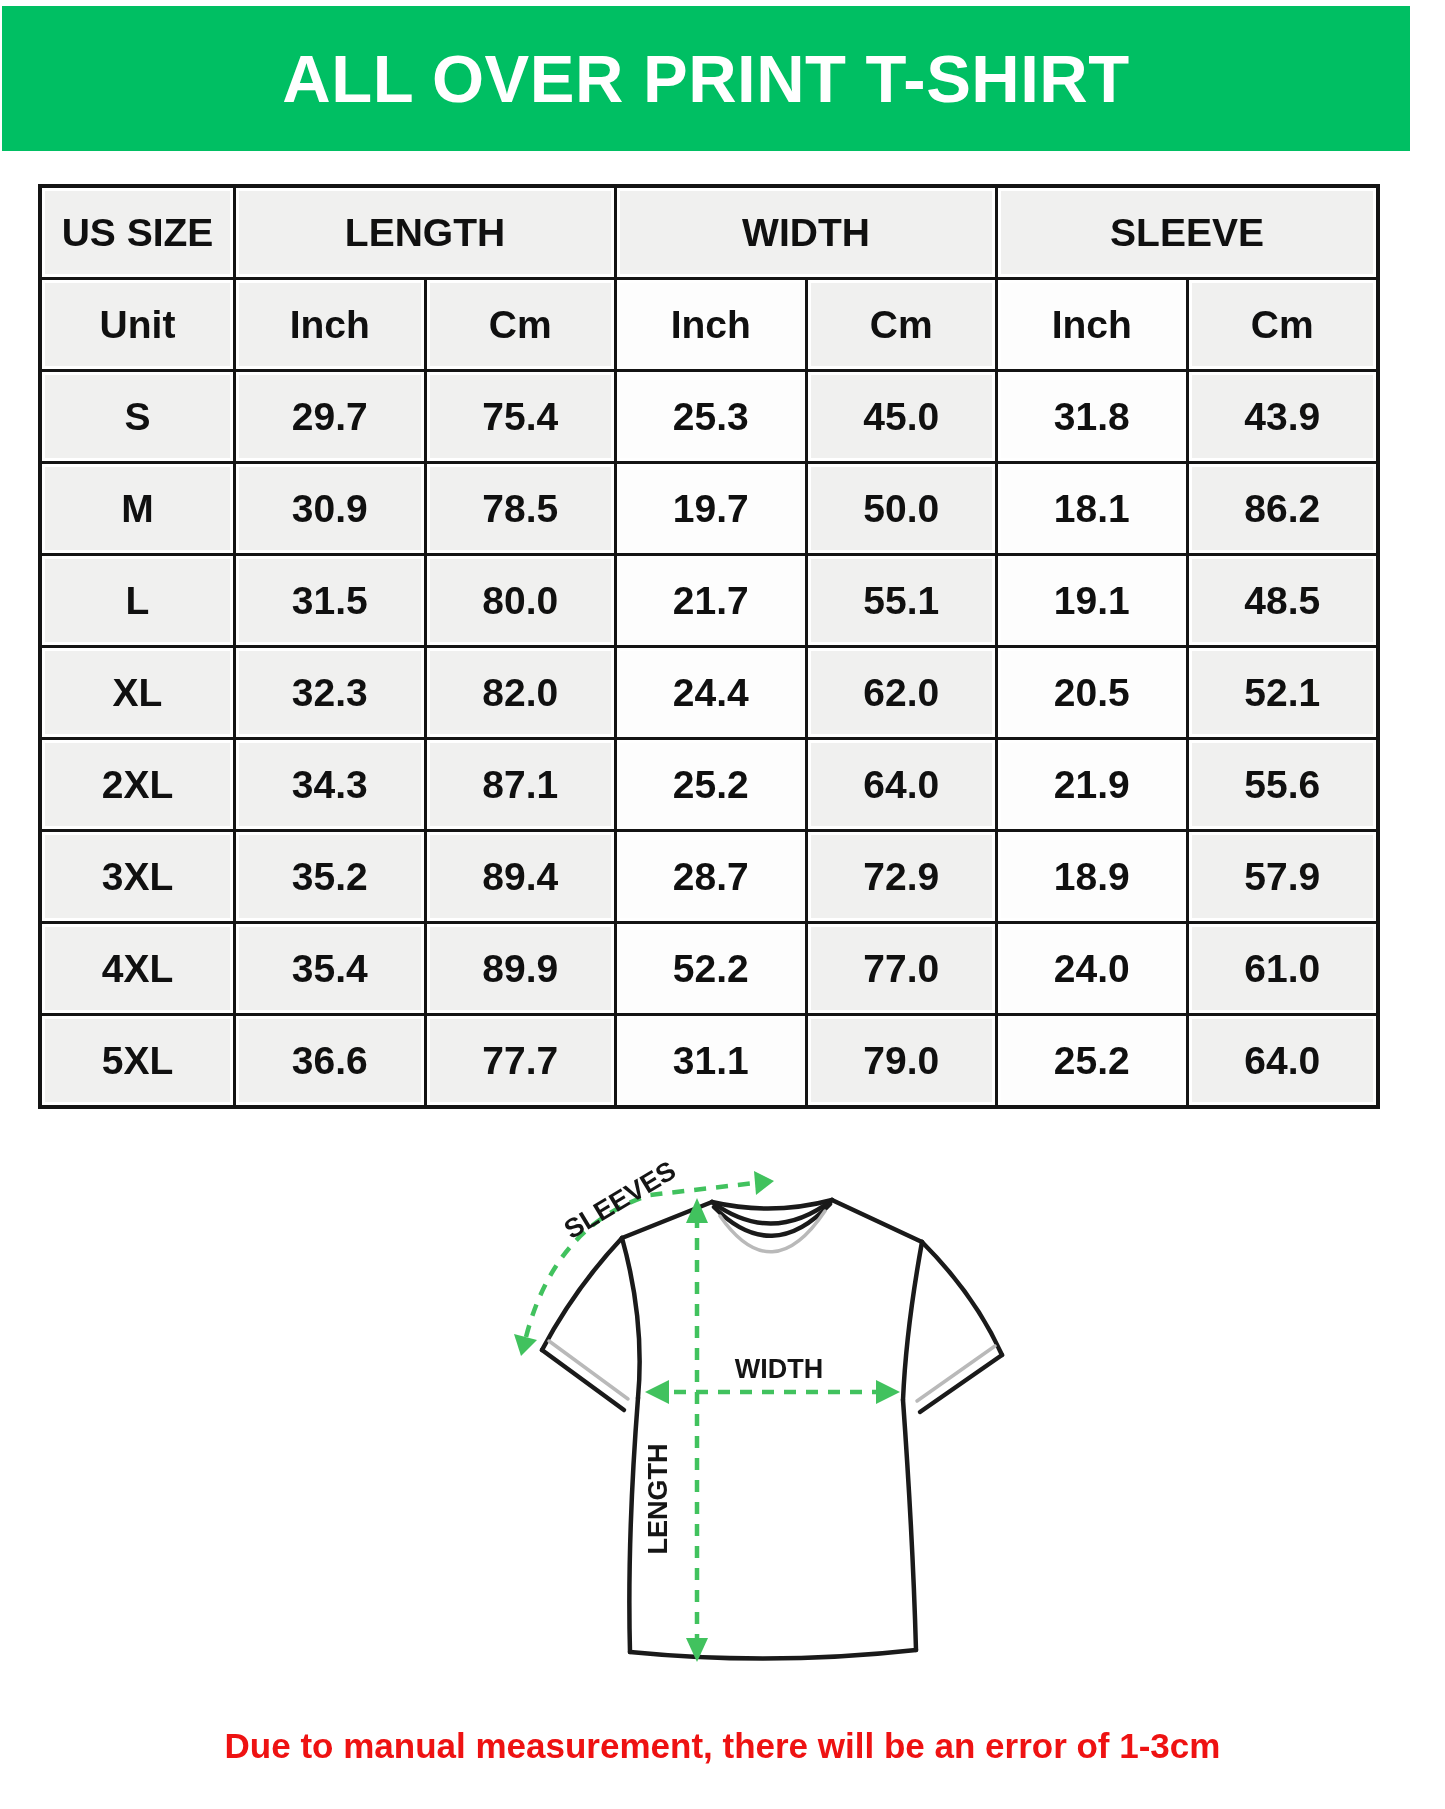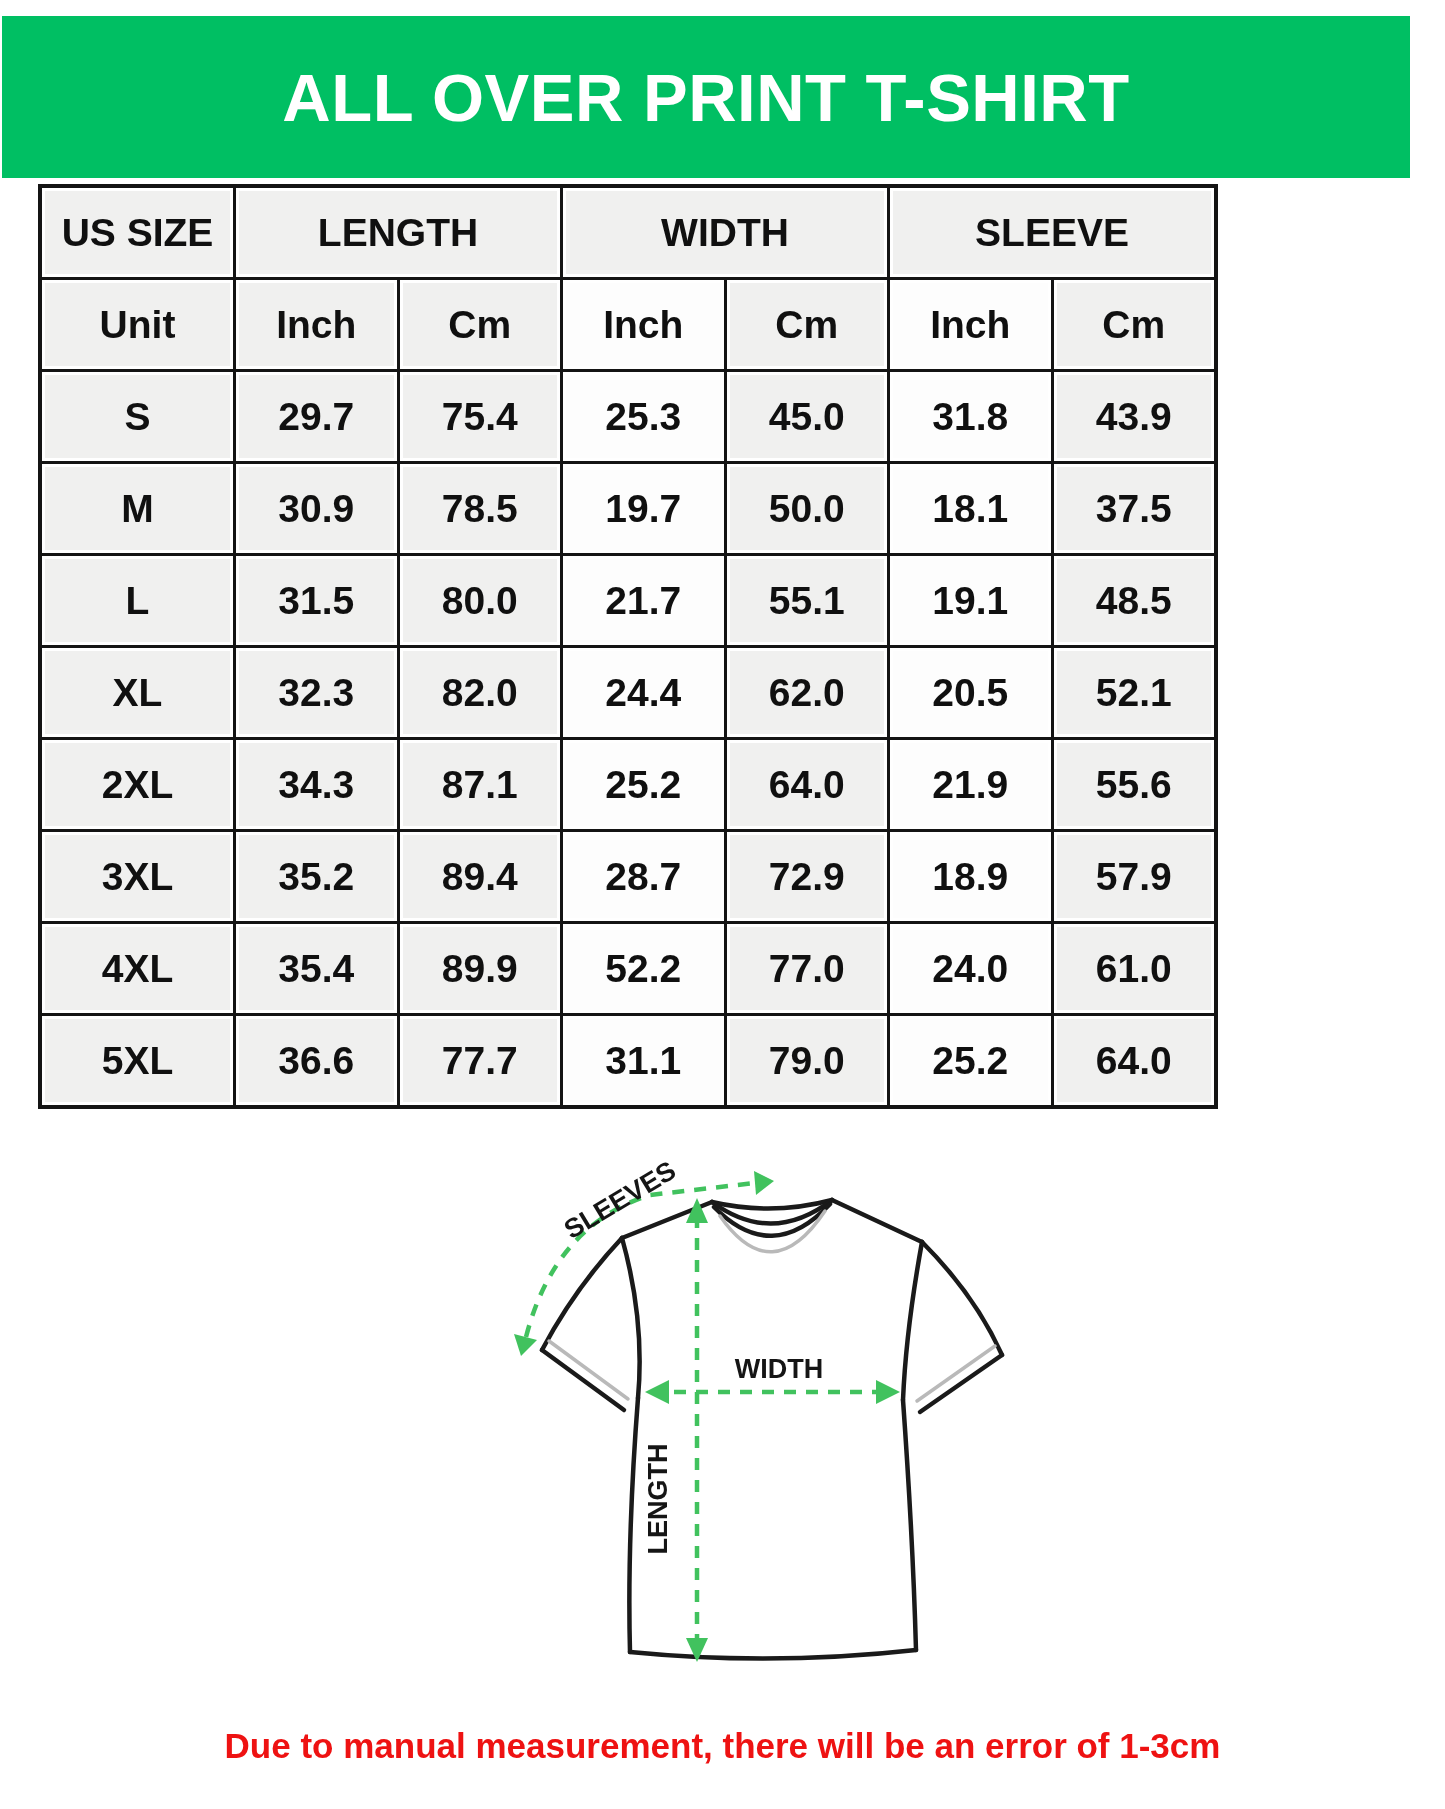--- a/index.html
+++ b/index.html
@@ -2,29 +2,29 @@
 <html><head>
 <meta charset="utf-8">
 <style>
   html,body{margin:0;padding:0;}
   body{
     width:1445px;height:1809px;position:relative;background:#ffffff;
     font-family:"Liberation Sans","DejaVu Sans",sans-serif;overflow:hidden;
   }
   
   .banner{
-    position:absolute;left:2px;top:16px;width:1408px;height:162px;
+    position:absolute;left:2px;top:6px;width:1408px;height:145px;
     background:#00bf63;display:flex;align-items:center;justify-content:center;
   }
   .banner-title{
     color:#ffffff;font-size:67px;font-weight:bold;letter-spacing:0.5px;white-space:nowrap;
   }
   
   .chart{
-    position:absolute;left:38px;top:184px;width:1180px;height:925px;
+    position:absolute;left:38px;top:184px;width:1342px;height:925px;
     box-sizing:border-box;background:#141414;border:4px solid #141414;
     display:grid;grid-template-columns:191px repeat(6,1fr);
     grid-template-rows:repeat(10,1fr);gap:3px;
   }
   .trow{display:contents;}
   .cell{
     background:#f0f0ef;border:3px solid #ffffff;box-sizing:border-box;
     display:flex;align-items:center;justify-content:center;
     font-weight:bold;font-size:39px;color:#101010;white-space:nowrap;
   }
@@ -78,21 +78,21 @@
     <div class="cell">43.9</div>
   </div>
 
   <div class="trow">
     <div class="cell">M</div>
     <div class="cell">30.9</div>
     <div class="cell">78.5</div>
     <div class="cell white">19.7</div>
     <div class="cell">50.0</div>
     <div class="cell white">18.1</div>
-    <div class="cell">37.5</div>
+    <div class="cell">86.2</div>
   </div>
 
   <div class="trow">
     <div class="cell">L</div>
     <div class="cell">31.5</div>
     <div class="cell">80.0</div>
     <div class="cell white">21.7</div>
     <div class="cell">55.1</div>
     <div class="cell white">19.1</div>
     <div class="cell">48.5</div>

